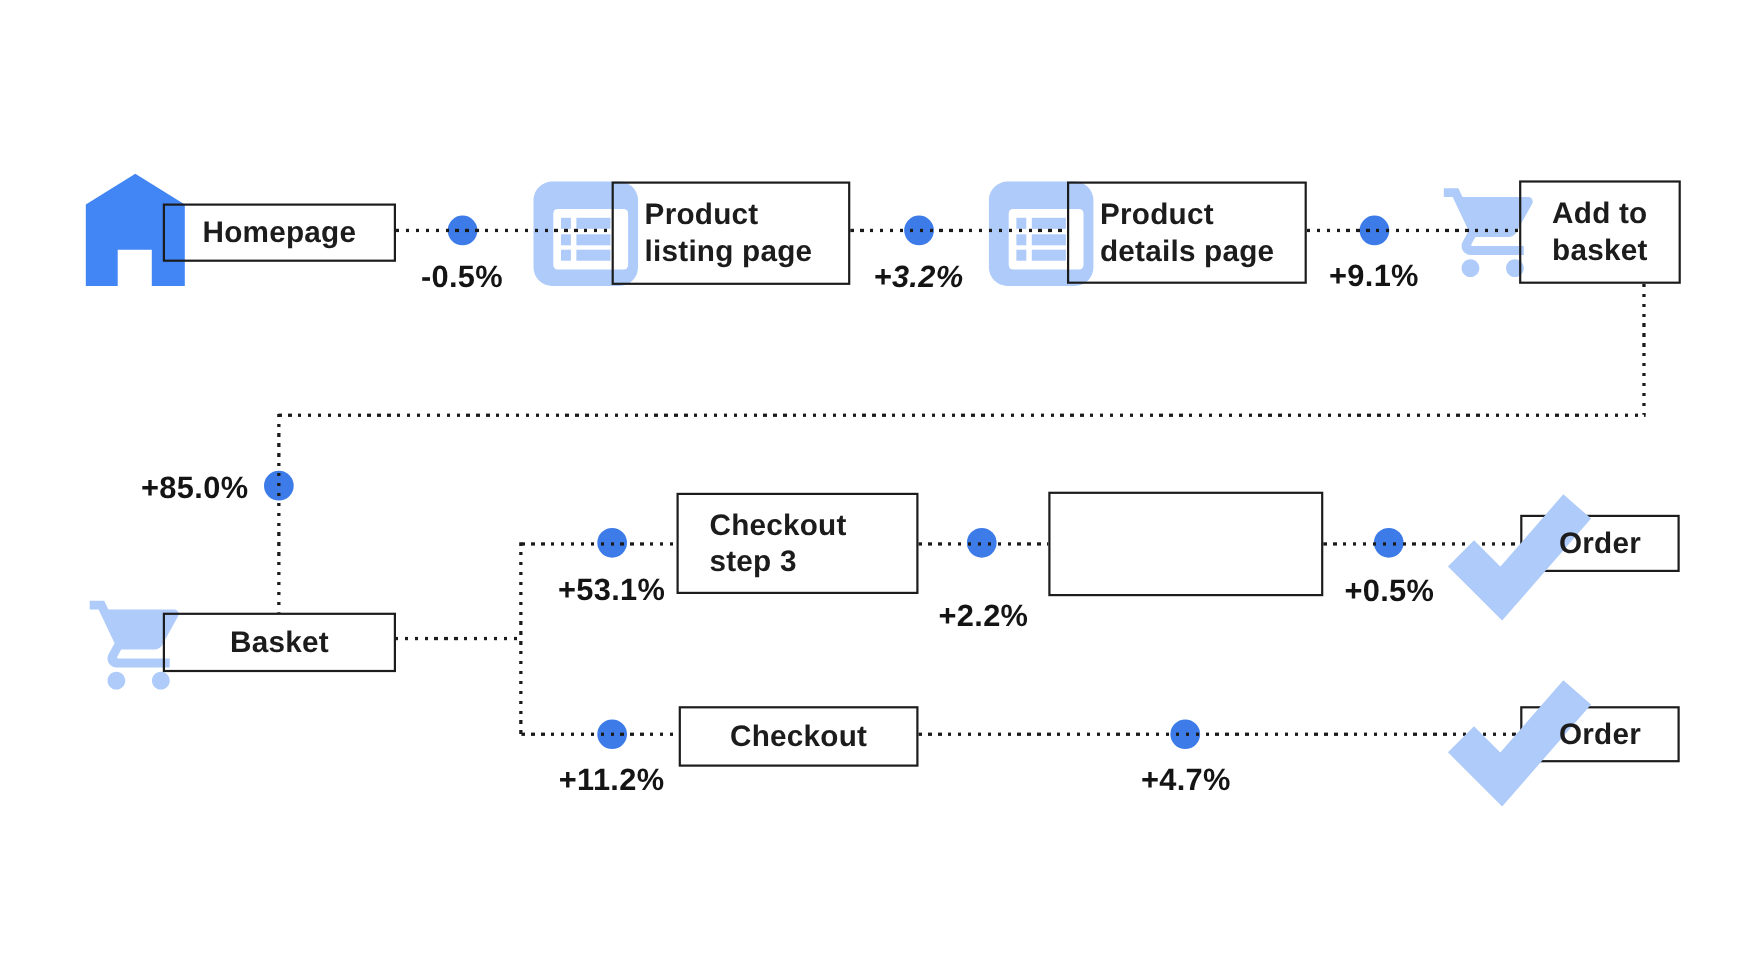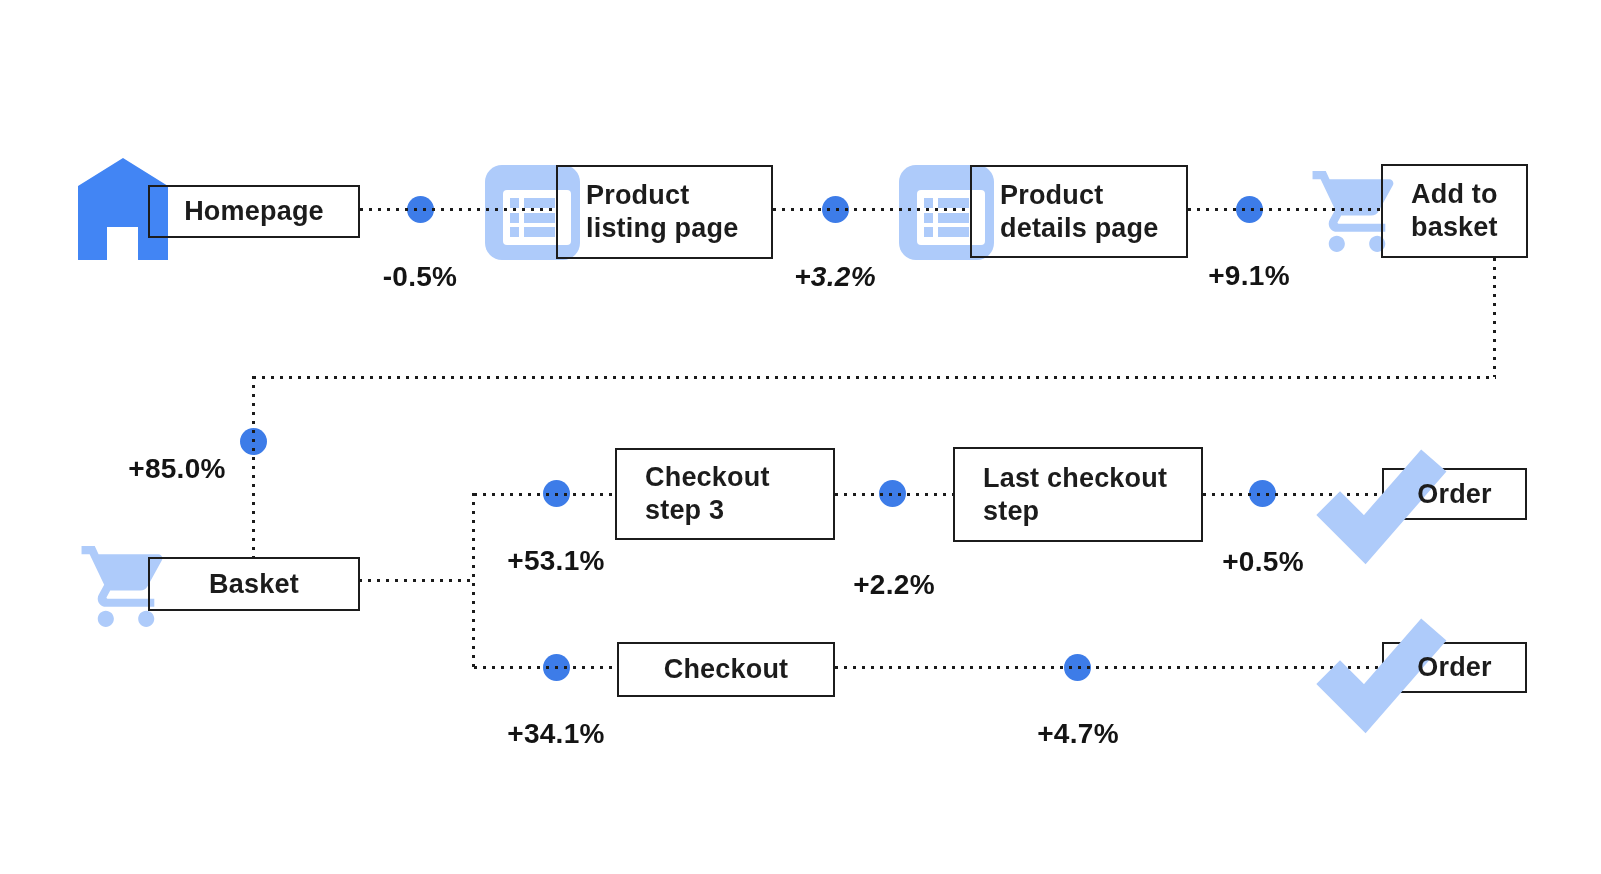--- a/index.html
+++ b/index.html
@@ -18,21 +18,21 @@
   
   .node-dot{position:absolute;width:27px;height:27px;border-radius:50%;
     background:var(--dot-blue,#3D7CE8);z-index:2;}
   
   .box{position:absolute;border:2.5px solid #1c1c1c;box-sizing:border-box;z-index:4;background:transparent;}
   .blabel{position:absolute;z-index:6;display:flex;flex-direction:column;justify-content:center;
     font-weight:700;font-size:27px;color:#1c1c1c;line-height:33px;letter-spacing:.2px;box-sizing:border-box;}
   .blabel.center{align-items:center;text-align:center;}
   .blabel.left{padding-left:30px;align-items:flex-start;}
   .pct{position:absolute;transform:translate(-50%,-50%);font-weight:700;font-size:28px;
-    color:#141414;z-index:6;white-space:nowrap;letter-spacing:.3px;margin-top:25px;}
+    color:#141414;z-index:6;white-space:nowrap;letter-spacing:.3px;}
   .icon{position:absolute;z-index:2;}
   .check{position:absolute;z-index:5;}
   svg{display:block;overflow:visible;}
   
   .page-icon{position:absolute;z-index:2;width:95px;height:95px;background:var(--light-blue,#AECBFA);border-radius:17px;}
   .page-icon .panel{position:absolute;left:18px;top:25px;width:68px;height:55px;background:#fff;border-radius:4px;
     padding:8px 0 8px 7px;box-sizing:border-box;display:flex;flex-direction:column;justify-content:space-between;}
   .page-icon .row{display:flex;gap:5px;height:10px;}
   .page-icon .sq{width:9px;height:10px;background:var(--light-blue,#AECBFA);}
   .page-icon .bar{width:31px;height:10px;background:var(--light-blue,#AECBFA);}
@@ -155,37 +155,33 @@
     <span>Add to</span>
     <span>basket</span>
   </div>
   <div class="blabel center" style="left:148px;top:557px;width:212px;height:54px;">
     <span>Basket</span>
   </div>
   <div class="blabel left" style="left:615px;top:448px;width:220px;height:92px;">
     <span>Checkout</span>
     <span>step 3</span>
   </div>
-  <div class="blabel left" style="left:953px;top:447px;width:250px;height:95px;">
-    <span>Last checkout</span>
-    <span>step</span>
-  </div>
   <div class="blabel center" style="left:1382px;top:468px;width:145px;height:52px;">
     <span>Order</span>
   </div>
   <div class="blabel center" style="left:617px;top:642px;width:218px;height:55px;">
     <span>Checkout</span>
   </div>
   <div class="blabel center" style="left:1382px;top:642px;width:145px;height:51px;">
     <span>Order</span>
   </div>
 
   <div class="pct" style="left:420px;top:252px;">-0.5%</div>
   <div class="pct" style="left:835px;top:252px;font-style:italic;">+3.2%</div>
   <div class="pct" style="left:1249px;top:251px;">+9.1%</div>
   <div class="pct" style="left:177px;top:444px;">+85.0%</div>
   <div class="pct" style="left:556px;top:536px;">+53.1%</div>
   <div class="pct" style="left:894px;top:560px;">+2.2%</div>
   <div class="pct" style="left:1263px;top:537px;">+0.5%</div>
-  <div class="pct" style="left:556px;top:709px;">+34.1%</div>
+  <div class="pct" style="left:556px;top:709px;">+11.2%</div>
   <div class="pct" style="left:1078px;top:709px;">+4.7%</div>
 
 </div>
 
 </body></html>

